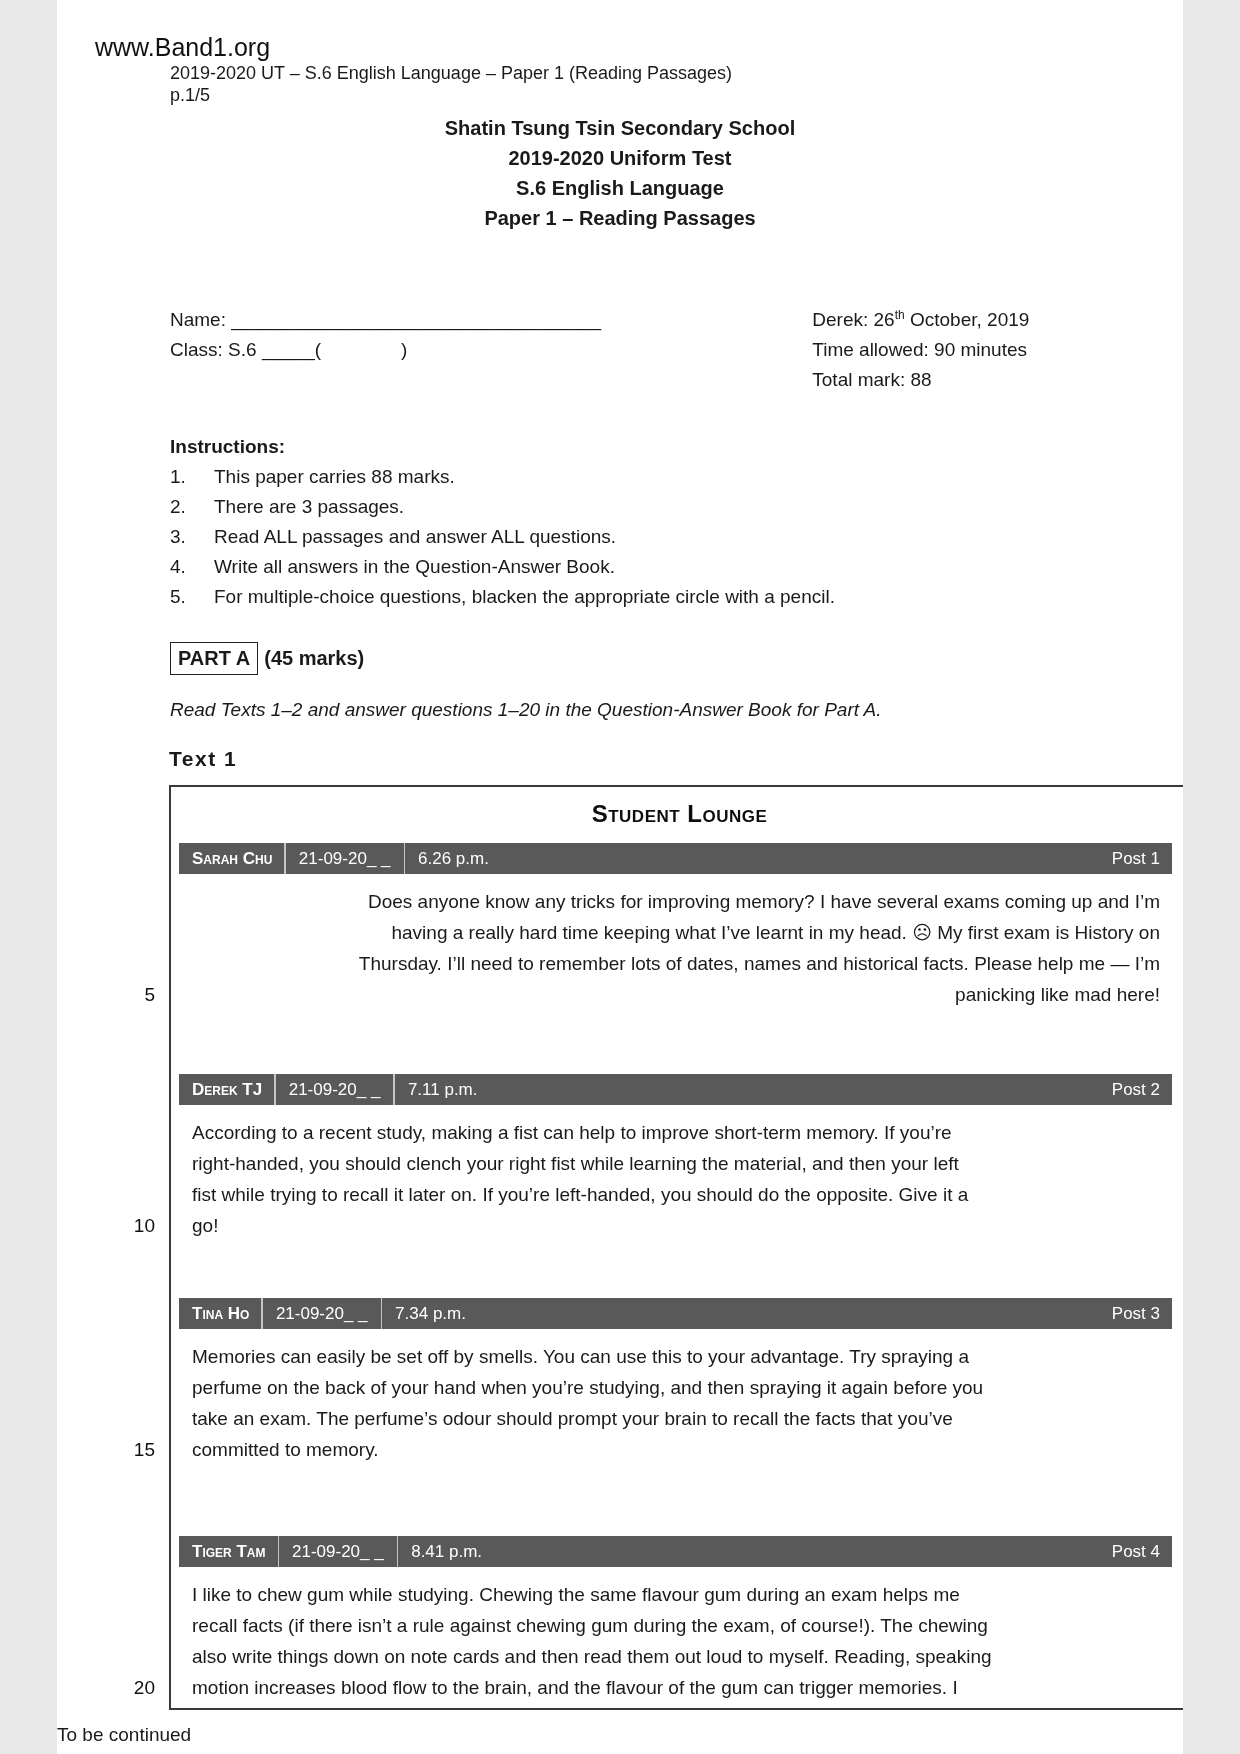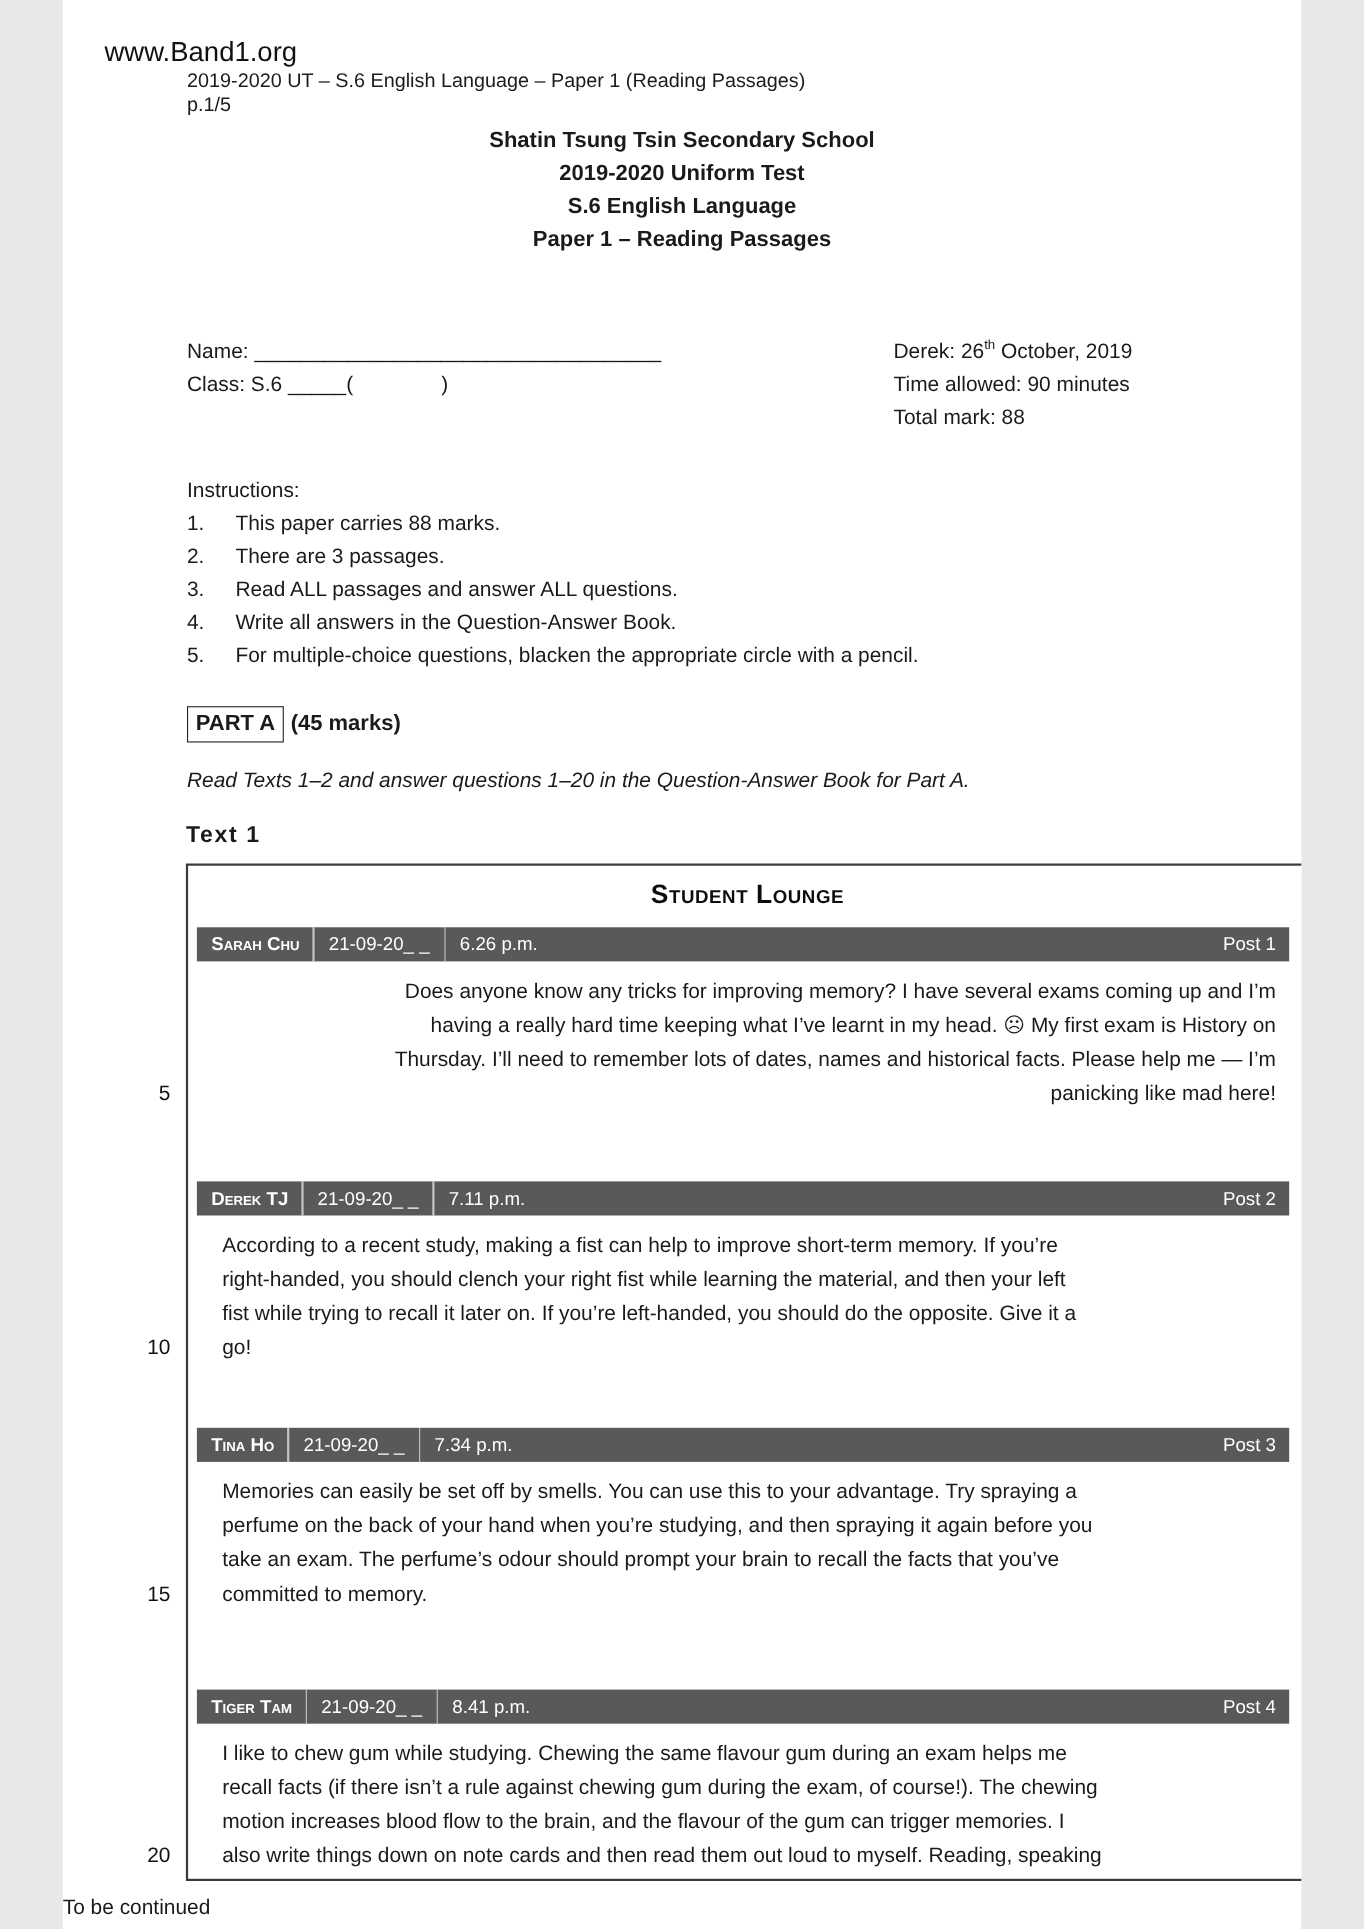--- a/index.html
+++ b/index.html
@@ -39,21 +39,21 @@
     display: flex;
     margin: 72px 0 0 113px;
     font-size: 19px;
     line-height: 30px;
   }
   .info-left { width: 693px; }
   .info-right { width: 400px; }
   .class-gap { display: inline-block; width: 80px; }
   sup { font-size: 12px; vertical-align: super; line-height: 0; }
   .instructions { margin: 37px 0 0 113px; font-size: 19px; line-height: 30px; }
-  .instructions-heading { font-weight: normal; }
+  .instructions-heading { font-weight: bold; }
   .instr-item { display: flex; }
   .instr-num { width: 44px; flex: 0 0 44px; }
   .part-heading { margin: 30px 0 0 113px; font-size: 20px; font-weight: bold; line-height: 26px; }
   .part-box {
     display: inline-block;
     border: 1.5px solid #222;
     padding: 2px 7px 3px 7px;
     margin-right: 6px;
   }
   .direction-line { margin: 23px 0 0 113px; font-size: 19px; font-style: italic; line-height: 24px; }
@@ -97,21 +97,21 @@
   }
   .bar-sep {
     width: 1.5px;
     height: 100%;
     background: rgba(255,255,255,0.65);
     flex: 0 0 auto;
   }
   .post-date { padding: 0 13px; white-space: nowrap; }
   .post-time { padding: 0 13px; white-space: nowrap; }
   .post-label { margin-left: auto; padding-right: 12px; white-space: nowrap; }
-  .post-body { margin-top: 12px; padding: 0 28px 0 31px; font-size: 19px; }
+  .post-body { margin-top: 12px; padding: 0 28px 0 21px; font-size: 19px; }
   .post-line { line-height: 31px; white-space: nowrap; }
   .line-num {
     position: absolute;
     top: 136px;
     right: calc(100% + 16px);
     font-size: 19px;
     line-height: 31px;
     color: #111;
   }
   .continued {
@@ -245,22 +245,22 @@
         <span class="post-author">Tiger Tam</span>
         <span class="bar-sep"></span>
         <span class="post-date">21-09-20_ _</span>
         <span class="bar-sep"></span>
         <span class="post-time">8.41 p.m.</span>
         <span class="post-label">Post 4</span>
       </div>
       <div class="post-body">
         <div class="post-line">I like to chew gum while studying. Chewing the same flavour gum during an exam helps me</div>
         <div class="post-line">recall facts (if there isn’t a rule against chewing gum during the exam, of course!). The chewing</div>
+        <div class="post-line">also write things down on note cards and then read them out loud to myself. Reading, speaking</div>
         <div class="post-line">motion increases blood flow to the brain, and the flavour of the gum can trigger memories. I</div>
-        <div class="post-line">also write things down on note cards and then read them out loud to myself. Reading, speaking</div>
       </div>
       <div class="line-num">20</div>
     </div>
   </div>
 
   <div class="continued">To be continued</div>
 
 </div>
 
 </body></html>

